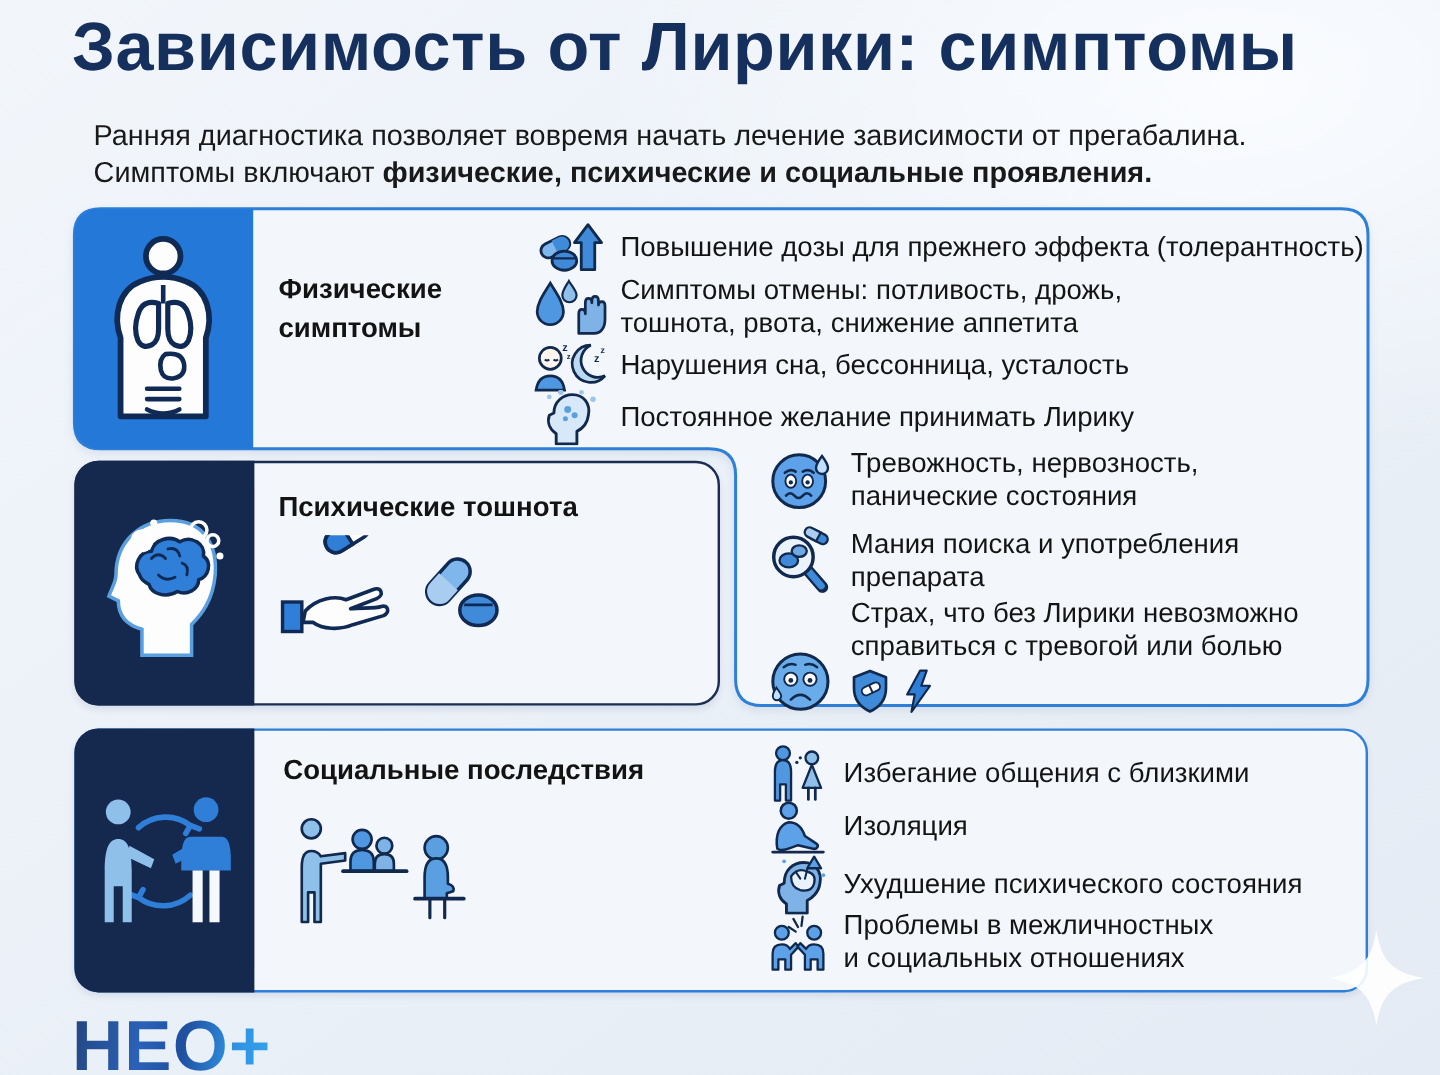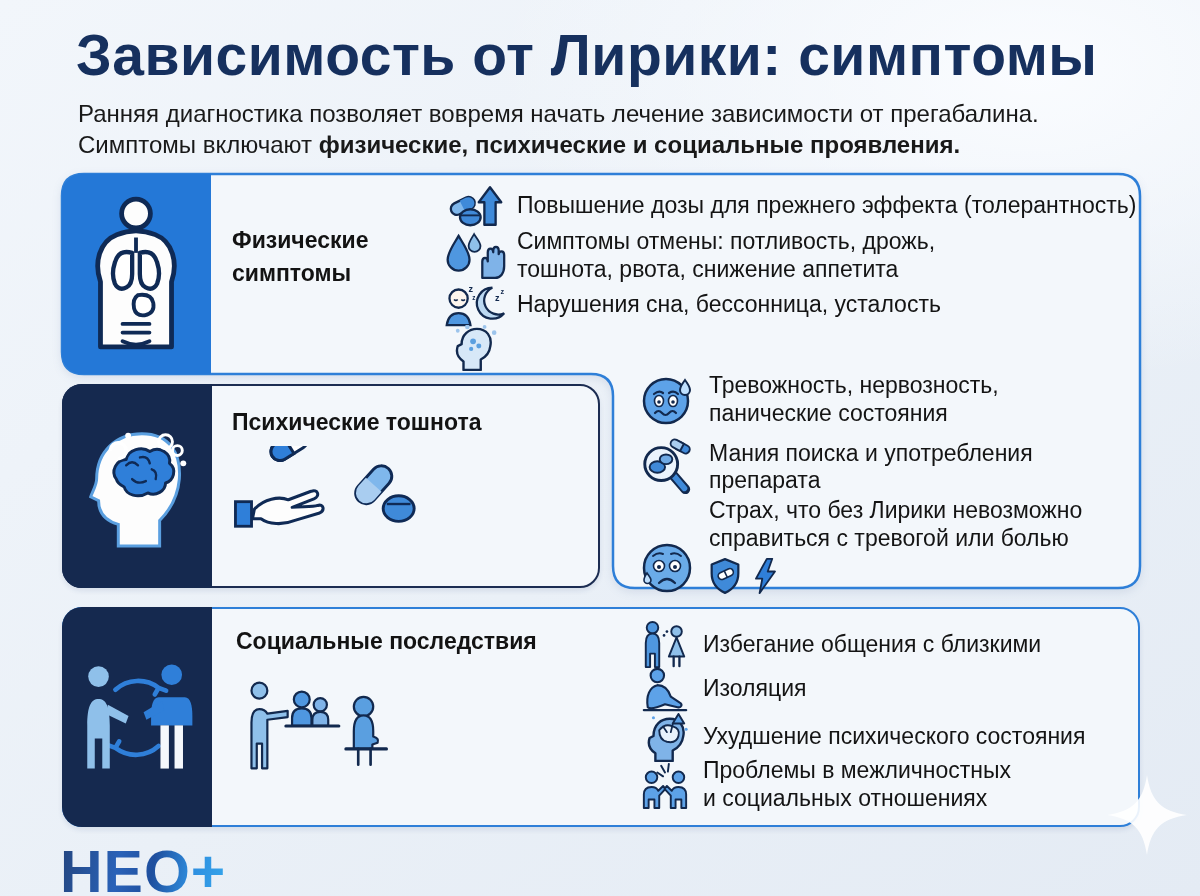--- a/index.html
+++ b/index.html
@@ -4,21 +4,21 @@
 <style>
   html,body{margin:0;padding:0;}
   body{
     width:1200px;height:896px;position:relative;overflow:hidden;
     font-family:"Liberation Sans",sans-serif;color:#171717;
     background:
       radial-gradient(900px 520px at 86% 8%, #fafcff 0%, rgba(250,252,255,0) 60%),
       linear-gradient(145deg,#f2f6fb 0%,#eaf0f7 55%,#e4ebf4 100%);
   }
   .abs{position:absolute;}
-  .main-title{left:60px;top:6px;font-size:57px;font-weight:800;color:#16305e;letter-spacing:.5px;margin:16px;}
+  .main-title{left:60px;top:6px;font-size:57px;font-weight:800;color:#16305e;letter-spacing:.5px;margin:0;}
   .subtitle{left:62px;top:82px;font-size:24px;line-height:31px;margin:16px;color:#191919;}
   .subtitle b{font-weight:700;}
   .shapeA{left:58px;top:170px;filter:drop-shadow(0 3px 4px rgba(30,60,120,.10));}
   .sq{border-radius:20px 0 0 20px;}
   .sq1{left:62px;top:174px;width:149px;height:200px;background:#2478d7;}
   .cardB{left:62px;top:384px;width:538px;height:204px;background:#f3f7fb;border:2px solid #1c2d52;border-radius:20px;box-sizing:border-box;box-shadow:0 3px 5px rgba(30,60,120,.10);}
   .sqB{left:-2px;top:-2px;width:150px;height:204px;background:#15294f;}
   .cardC{left:62px;top:607px;width:1078px;height:220px;background:#f3f7fb;border:2px solid #2e7fd8;border-radius:20px;box-sizing:border-box;box-shadow:0 3px 5px rgba(30,60,120,.10);}
   .sqC{left:-2px;top:-2px;width:150px;height:220px;background:#15294f;}
   .sec-title{font-size:23px;font-weight:700;color:#131313;line-height:33px;margin:0;}
@@ -108,20 +108,21 @@
       <path d="M14 47 V38 C8 34 6 28 8 22 L12 20 C12 10 20 4 28 4 C38 4 44 12 42 22 C41 30 36 34 32 36 V47 Z" fill="#d7e8f8" stroke="#12294e" stroke-width="2.5" stroke-linejoin="round"></path>
       <circle cx="24" cy="17" r="3" fill="#5a9fe0"></circle>
         <circle cx="30" cy="22" r="2.6" fill="#5a9fe0"></circle>
         <circle cx="22" cy="25" r="2.2" fill="#5a9fe0"></circle>
       <circle cx="8" cy="6" r="2" fill="#9cc4ec"></circle>
         <circle cx="18" cy="2" r="2.4" fill="#9cc4ec"></circle>
         <circle cx="36" cy="2" r="2" fill="#9cc4ec"></circle>
         <circle cx="46" cy="8" r="2.4" fill="#9cc4ec"></circle>
     </svg>
   </span>
+  <span>Постоянное желание принимать Лирику</span>
 </div>
 
 <div class="abs item" style="left:636px;top:372px">
   <span class="ic">
     <svg width="52" height="52" viewBox="0 0 52 52">
       <circle cx="25" cy="27" r="22" fill="#5da2e8" stroke="#12294e" stroke-width="2.5"></circle>
       <path d="M13 20 q5-4 9-1 M28 19 q5-3 9 1" stroke="#12294e" stroke-width="2.2" fill="none" stroke-linecap="round"></path>
       <ellipse cx="18" cy="27" rx="4.5" ry="5.5" fill="#fff" stroke="#12294e" stroke-width="1.6"></ellipse>
       <ellipse cx="32" cy="27" rx="4.5" ry="5.5" fill="#fff" stroke="#12294e" stroke-width="1.6"></ellipse>
       <circle cx="18" cy="28" r="1.8" fill="#12294e"></circle>

